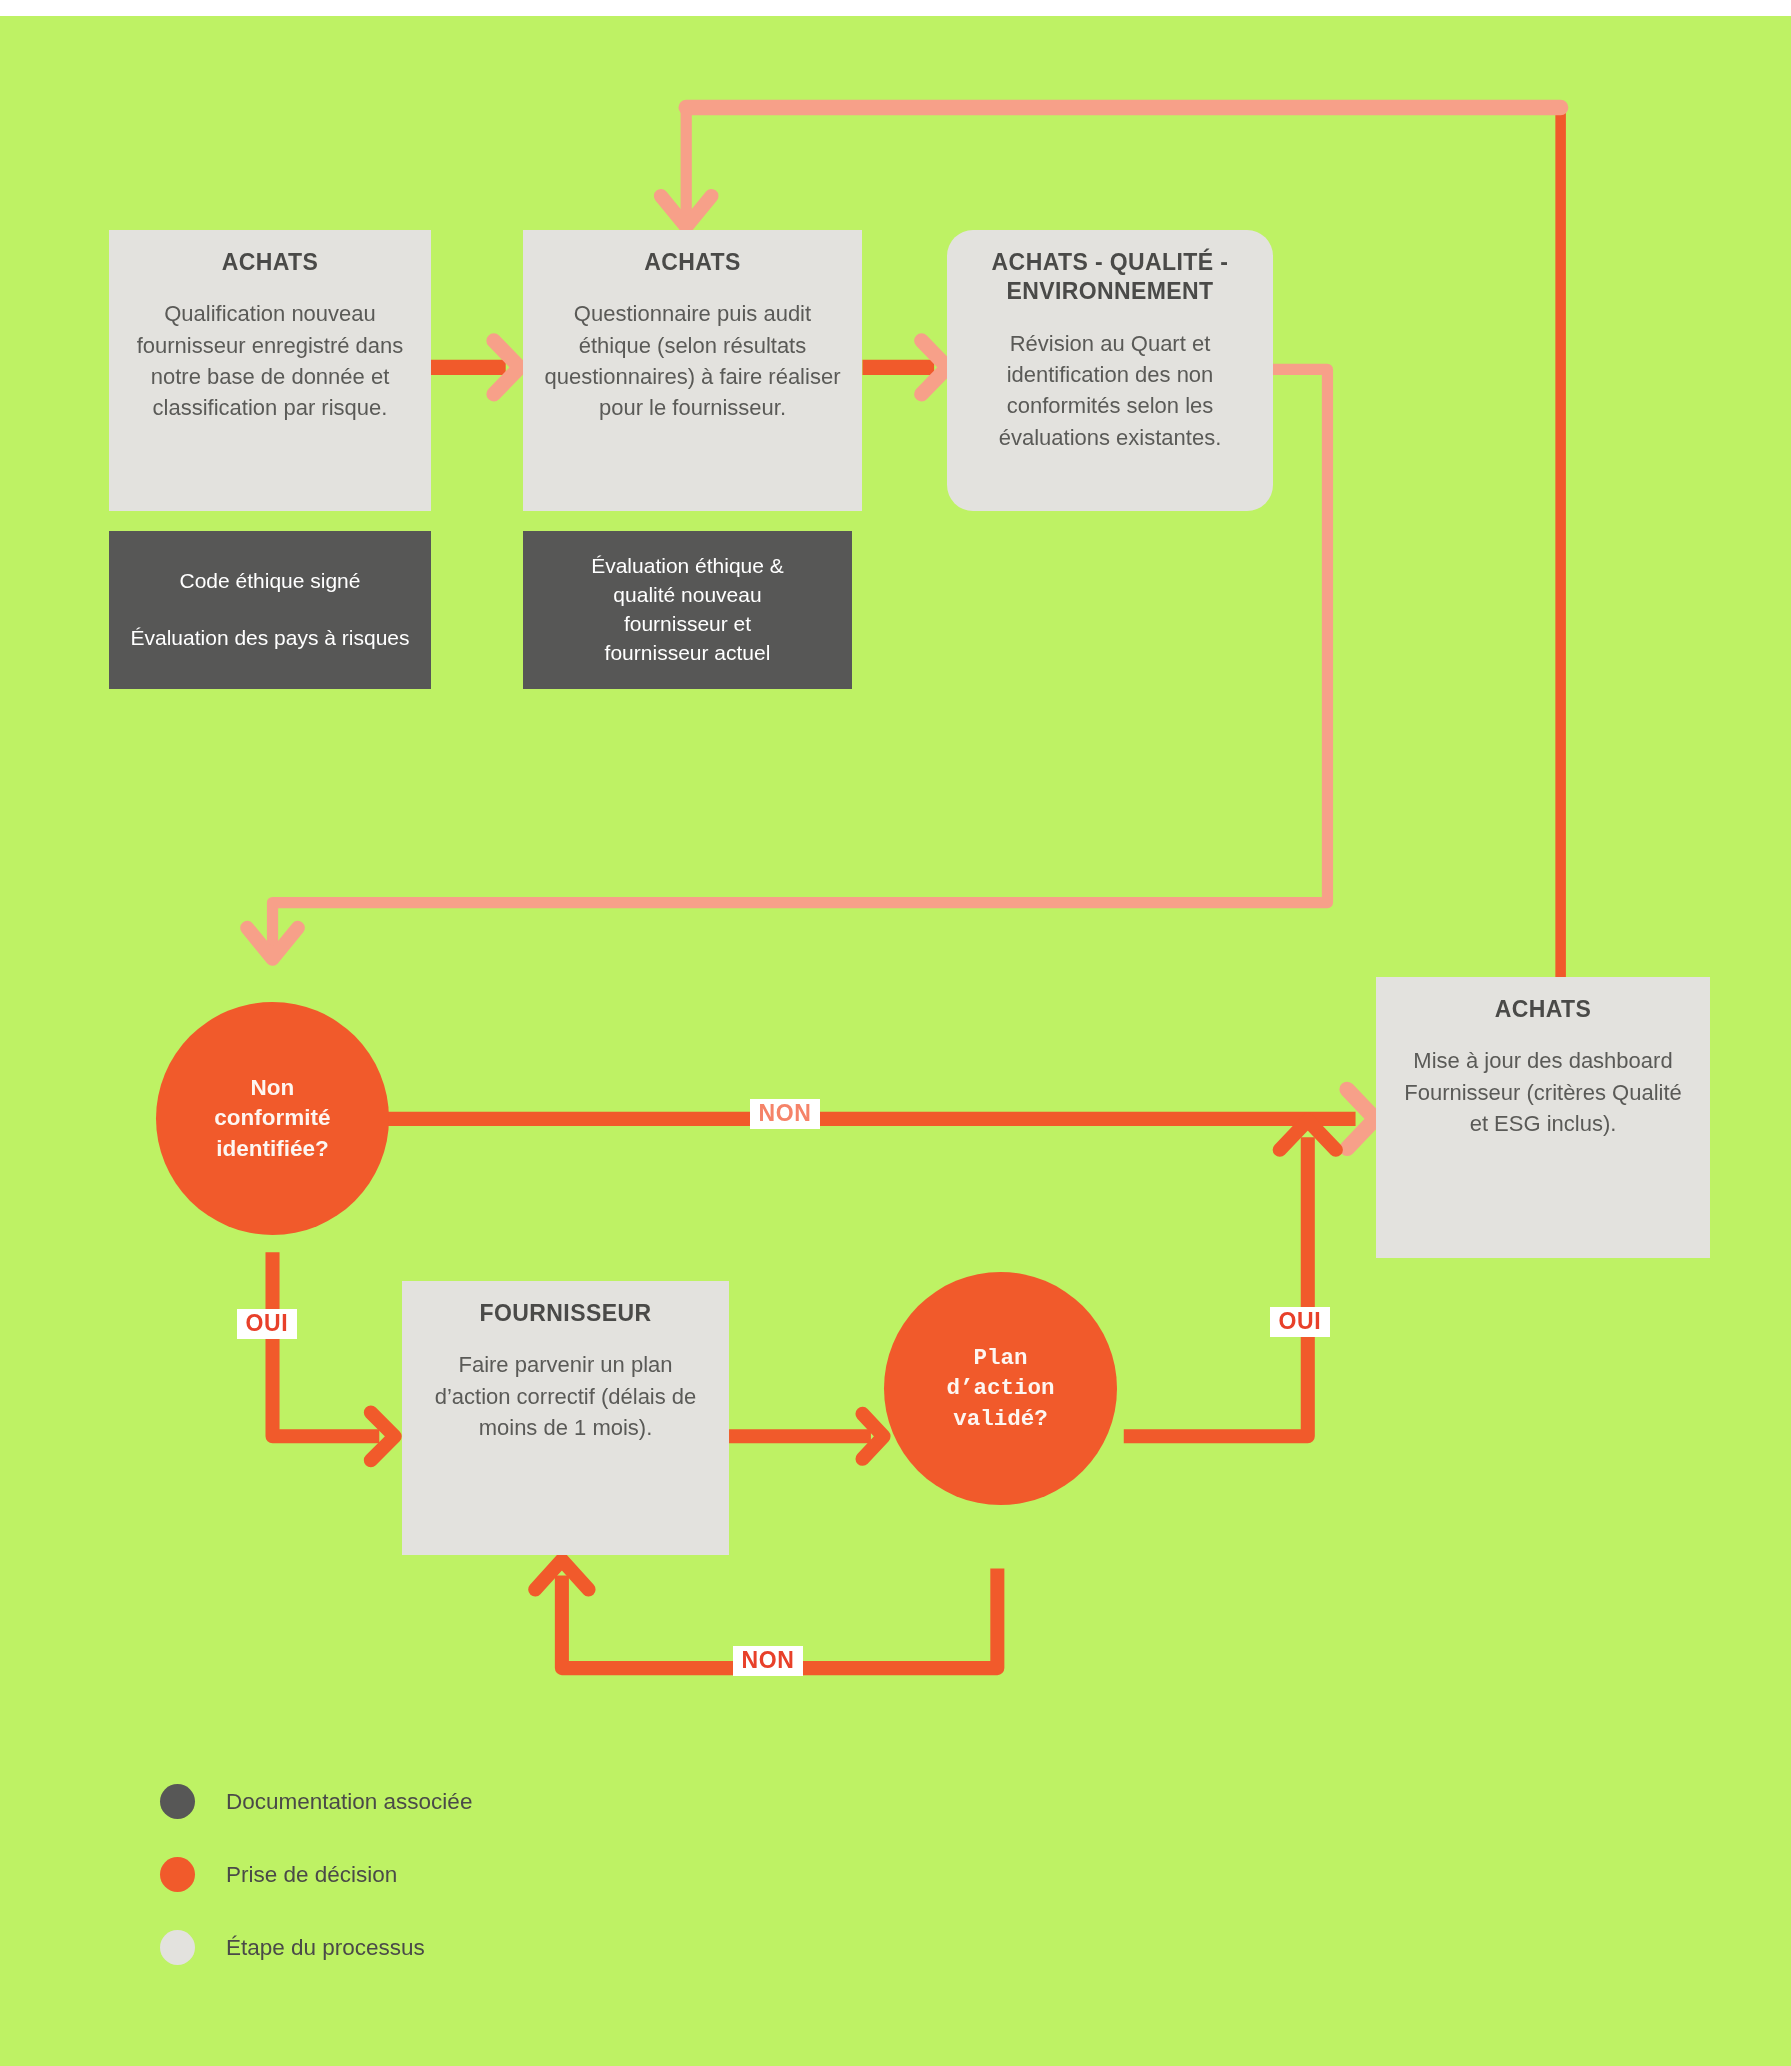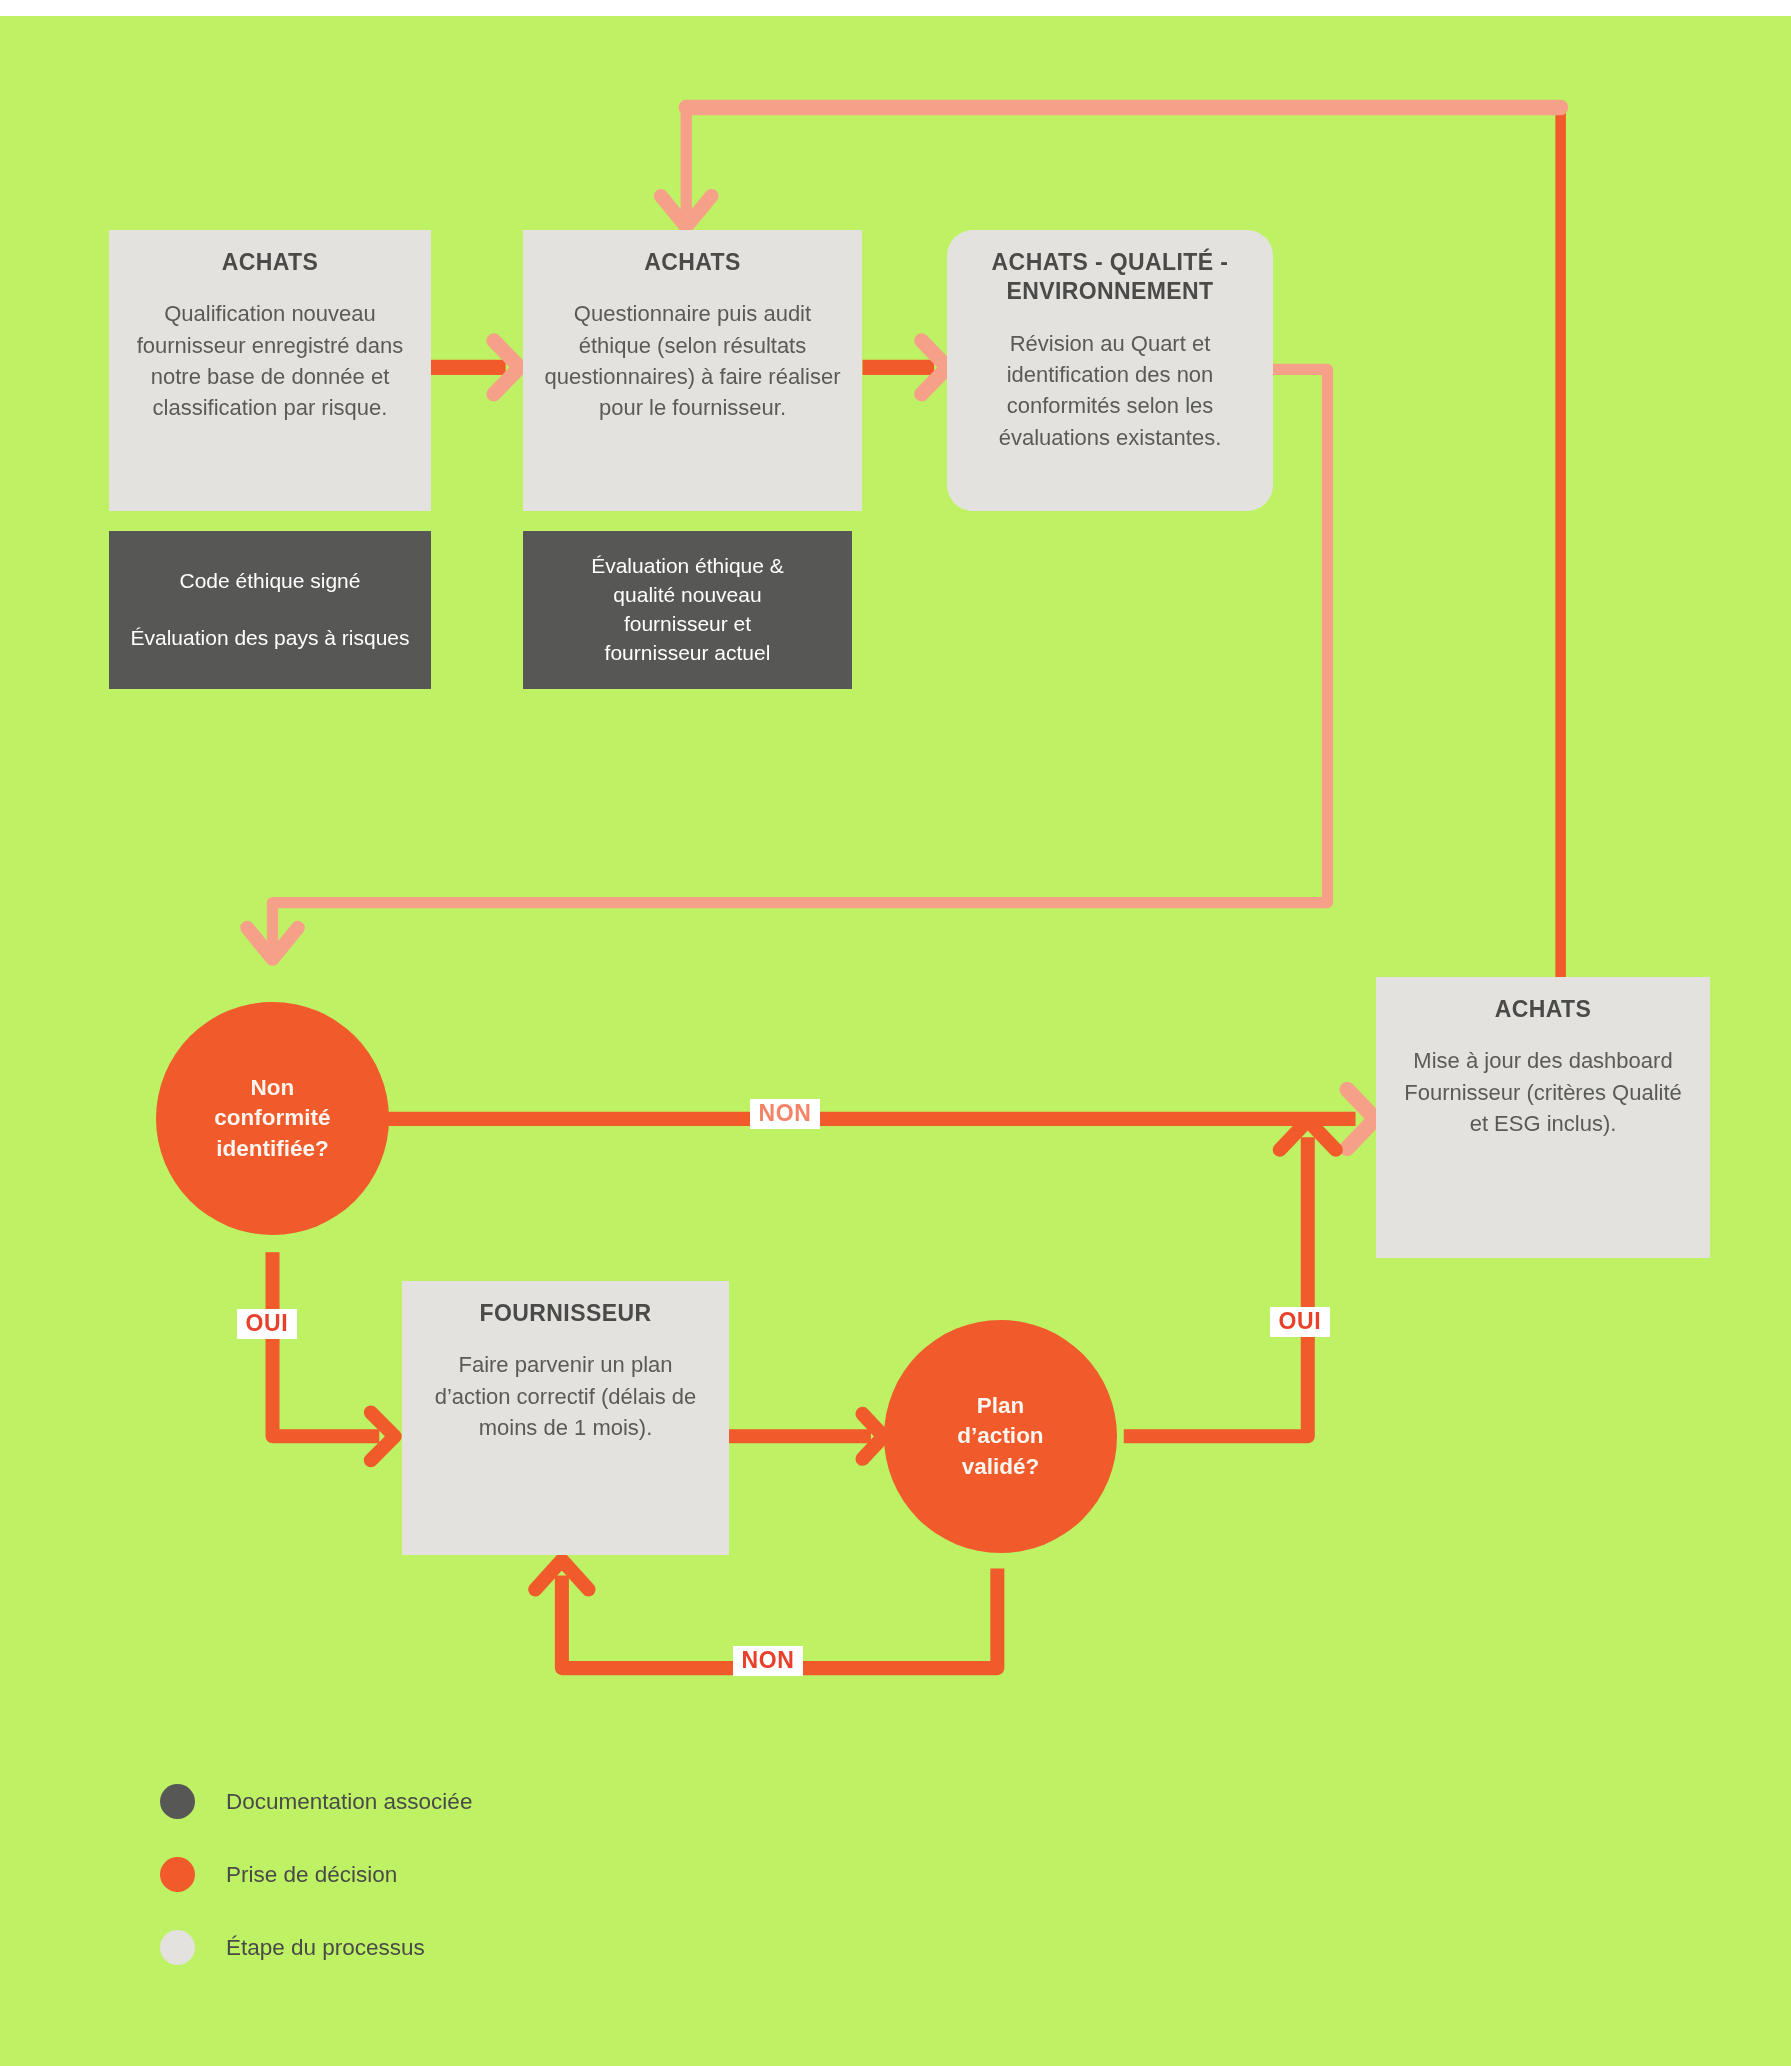--- a/index.html
+++ b/index.html
@@ -189,21 +189,21 @@
   </div>
 
   <div class="node decision" style="left:156px; top:986px; width:233px; height:233px;">
     <div class="decision-text">
       <div>Non</div>
       <div>conformité</div>
       <div>identifiée?</div>
     </div>
   </div>
 
-  <div class="node decision" style="left:884px; top:1304px; width:233px; height:233px;">
+  <div class="node decision" style="left:884px; top:1256px; width:233px; height:233px;font-family:Liberation Mono, monospace;">
     <div class="decision-text">
       <div>Plan</div>
       <div>d’action</div>
       <div>validé?</div>
     </div>
   </div>
 
   <div class="edge-label" style="left:750px; top:1083px; color:#f58368;">NON</div>
 
   <div class="edge-label" style="left:237px; top:1293px; color:#e8402a;">OUI</div>

